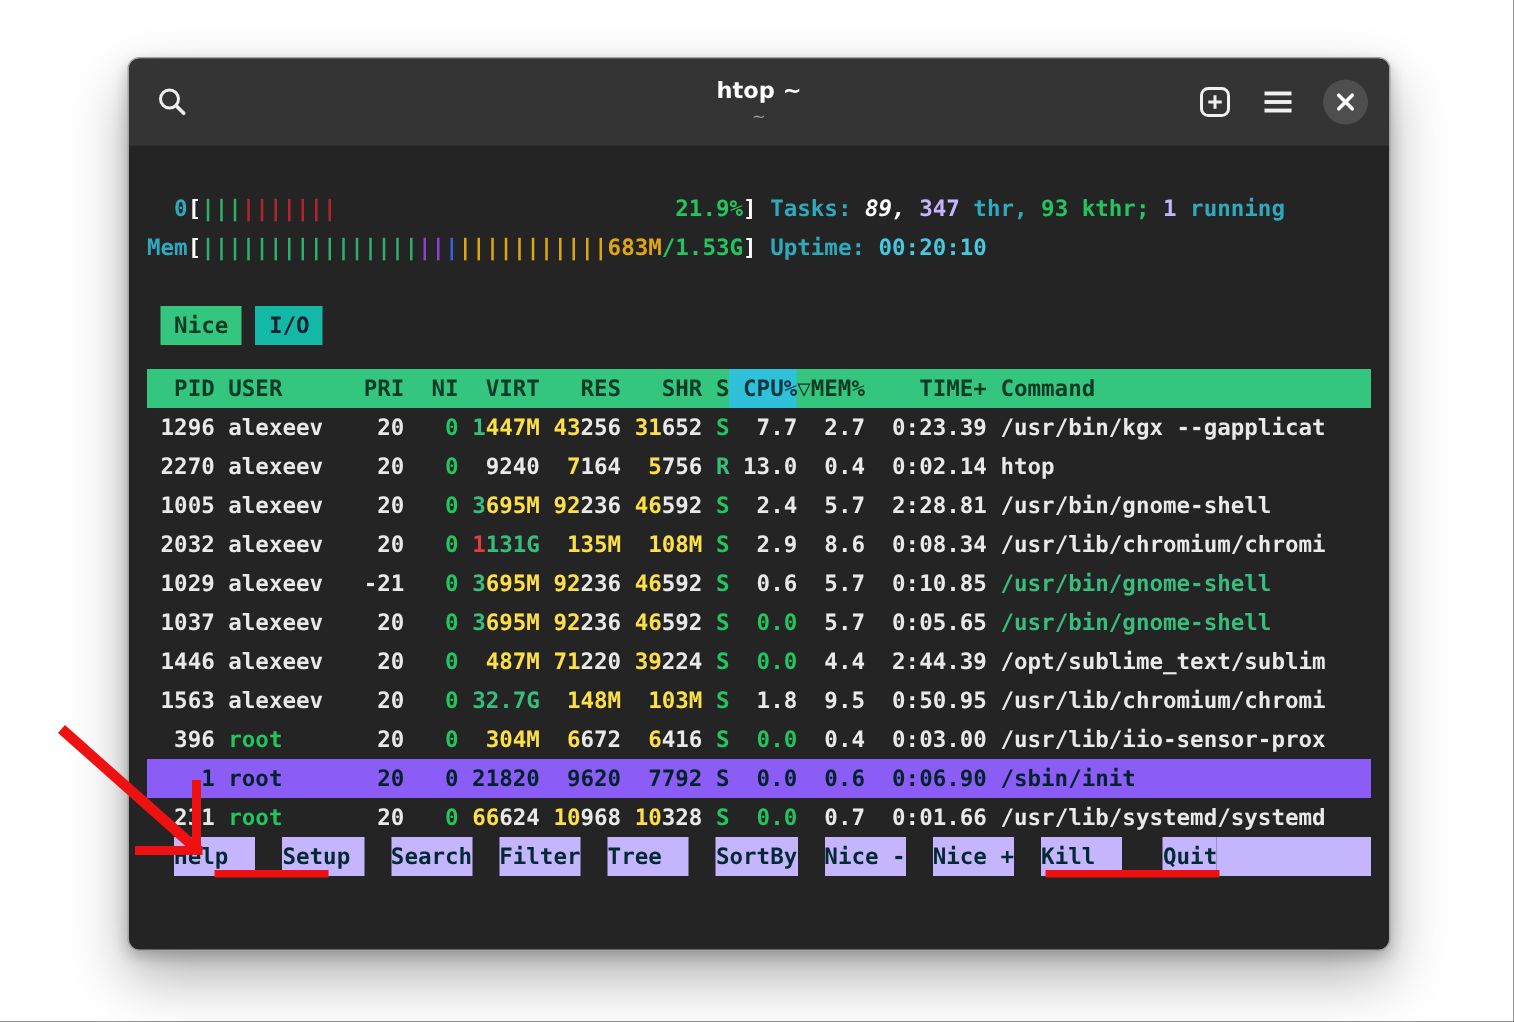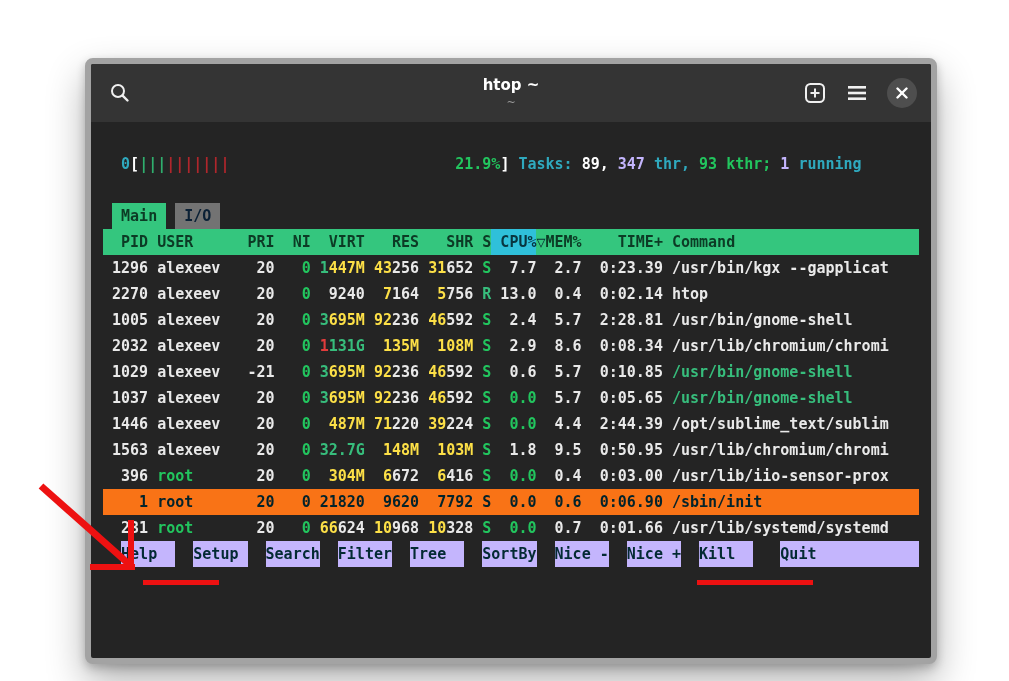--- a/index.html
+++ b/index.html
@@ -1,20 +1,20 @@
 <!DOCTYPE html>
 <html><head>
 <meta charset="utf-8">
 <style>
   html,body{margin:0;padding:0;}
   body{width:1009px;height:681px;position:relative;background:#ffffff;overflow:hidden;
        font-family:"DejaVu Sans",sans-serif;}
   
-  .window{position:absolute;left:85px;top:58px;width:840px;height:594px;
-          background:#242424;border-radius:8px;border:6px solid #a3a3a3;
+  .window{position:absolute;left:85px;top:38px;width:840px;height:594px;
+          background:#242424;border-radius:8px;border:1px solid #a3a3a3;
           box-shadow:0 18px 38px rgba(0,0,0,.30),0 4px 10px rgba(0,0,0,.22);
           overflow:hidden;}
   .titlebar{height:58px;background:#343434;position:relative;
             display:flex;align-items:center;justify-content:center;}
   .titles{text-align:center;line-height:1.1;}
   .title{color:#ffffff;font-size:15px;font-weight:bold;}
   .subtitle{color:#9a9a9a;font-size:11px;margin-top:3px;}
   .tb-left{position:absolute;left:18px;top:0;height:100%;display:flex;align-items:center;}
   .tb-right{position:absolute;right:14px;top:0;height:100%;display:flex;align-items:center;gap:20px;}
   .iconbtn{display:flex;align-items:center;justify-content:center;cursor:pointer;}
@@ -23,37 +23,37 @@
   .terminal{padding:29px 12px 11px 12px;font-family:"DejaVu Sans Mono",monospace;
             font-size:15px;font-weight:bold;overflow:hidden;}
   .line{white-space:pre;height:26px;line-height:26px;overflow:hidden;}
   .line span{display:inline-block;height:26px;line-height:26px;vertical-align:top;white-space:pre;}
   
   .cy {color:#2fa9be;}    
   .cyb{color:#45c8e0;}    
   .cyw{color:#6fc9da;}    
   .pc {color:#fde047;}    
   .w  {color:#e9e9e9;}
-  .wb {color:#ffffff;}
+  .wb {color:#ffffff;font-style:italic;}
   .dim{color:#22c55e;}
   .gt {color:#37bd7c;}
   .gtb{color:#c4b5fd;}
   .rt {color:#e23c3c;}
   .yt {color:#dfa612;}
   .hb {color:#ffffff;}
   
   .bg{color:#2fae6d;} .br{color:#b0262c;} .by{color:#dba712;} .bp{color:#8a46c8;} .bb{color:#3365dd;}
   
-  .hl  {background:#34c67e;}
+  .hl  {background:#34c67e;margin-top:16px;}
   .hdr {background:#34c67e;color:#0c3b25;}
   .hdrs{background:#2fc0da;color:#083540;}
   .hdrt{color:#0a2a33;}
   .tabm{background:#34c67e;color:#0c3b25;cursor:pointer;}
-  .tabi{background:#737373;color:#0a2035;cursor:pointer;}
-  .sel {background:#f97316;}
+  .tabi{background:#14b8a6;color:#0a2035;cursor:pointer;}
+  .sel {background:#8b5cf6;}
   .k   {color:#03232b;}
   .fk  {color:#ec4899;margin-top:25px;}
   .fl  {background:#c4b5fd;color:#032a33;cursor:pointer;}
   
   .overlay{position:absolute;left:0;top:0;width:1009px;height:681px;pointer-events:none;}
 </style>
 </head>
 <body>
 
 <div class="window">
@@ -90,24 +90,25 @@
           <line x1="1.5" y1="1.5" x2="10.5" y2="10.5" stroke="#ffffff" stroke-width="2.4" stroke-linecap="round"></line>
           <line x1="10.5" y1="1.5" x2="1.5" y2="10.5" stroke="#ffffff" stroke-width="2.4" stroke-linecap="round"></line>
         </svg>
       </div>
     </div>
   </div>
 
   <div class="terminal">
     <div>
         <div class="line"><span class="cy">  0</span><span class="hb">[</span><span class="bg">|||</span><span class="br">|||||||</span><span>                         </span><span class="dim">21.9%</span><span class="hb">]</span><span> </span><span class="cy">Tasks: </span><span class="wb">89, </span><span class="gtb">347</span><span> </span><span class="cy">thr, </span><span class="dim">93 kthr; </span><span class="gtb">1</span><span class="cy"> running</span></div>
+        <div class="line"><span class="cy">Mem</span><span class="hb">[</span><span class="bg">||||||||||||||||</span><span class="bp">||</span><span class="bb">|</span><span class="by">|||||||||||</span><span class="yt">683M</span><span class="dim">/1.53G</span><span class="hb">]</span><span> </span><span class="cy">Uptime: </span><span class="cyb">00:20:10</span></div>
         <div class="line"><span> </span></div>
       </div>
     <div>
-        <div class="line"><span> </span><span class="tabm"> Main </span><span> </span><span class="tabi"> I/O </span></div>
+        <div class="line"><span> </span><span class="tabm"> Nice </span><span> </span><span class="tabi"> I/O </span></div>
       </div>
     <div>
         <div class="line hl"><span class="hdr">  PID USER      PRI  NI  VIRT   RES   SHR S</span><span class="hdrs"> CPU%</span><span class="hdrt">▽</span><span class="hdr">MEM%    TIME+ Command                      </span></div>
       </div>
     <div>
         <div class="line"><span class="w"> 1296 alexeev  </span><span class="w">  20 </span><span class="dim">  0</span><span> </span><span class="gt">1</span><span class="pc">447M</span><span> </span><span class="pc">43</span><span class="w">256</span><span> </span><span class="pc">31</span><span class="w">652</span><span class="dim"> S</span><span class="w">  7.7</span><span class="w">  2.7</span><span class="w">  0:23.39</span><span class="w"> /usr/bin/kgx --gapplicat</span></div>
         <div class="line"><span class="w"> 2270 alexeev  </span><span class="w">  20 </span><span class="dim">  0</span><span> </span><span class="w"> 9240</span><span> </span><span class="pc"> 7</span><span class="w">164</span><span> </span><span class="pc"> 5</span><span class="w">756</span><span class="gt"> R</span><span class="w"> 13.0</span><span class="w">  0.4</span><span class="w">  0:02.14</span><span class="w"> htop</span></div>
         <div class="line"><span class="w"> 1005 alexeev  </span><span class="w">  20 </span><span class="dim">  0</span><span> </span><span class="gt">3</span><span class="pc">695M</span><span> </span><span class="pc">92</span><span class="w">236</span><span> </span><span class="pc">46</span><span class="w">592</span><span class="dim"> S</span><span class="w">  2.4</span><span class="w">  5.7</span><span class="w">  2:28.81</span><span class="w"> /usr/bin/gnome-shell</span></div>
         <div class="line"><span class="w"> 2032 alexeev  </span><span class="w">  20 </span><span class="dim">  0</span><span> </span><span class="rt">1</span><span class="gt">131G</span><span> </span><span class="pc"> 135M</span><span> </span><span class="pc"> 108M</span><span class="dim"> S</span><span class="w">  2.9</span><span class="w">  8.6</span><span class="w">  0:08.34</span><span class="w"> /usr/lib/chromium/chromi</span></div>
         <div class="line"><span class="w"> 1029 alexeev  </span><span class="w"> -21 </span><span class="dim">  0</span><span> </span><span class="gt">3</span><span class="pc">695M</span><span> </span><span class="pc">92</span><span class="w">236</span><span> </span><span class="pc">46</span><span class="w">592</span><span class="dim"> S</span><span class="w">  0.6</span><span class="w">  5.7</span><span class="w">  0:10.85</span><span class="gt"> /usr/bin/gnome-shell</span></div>

